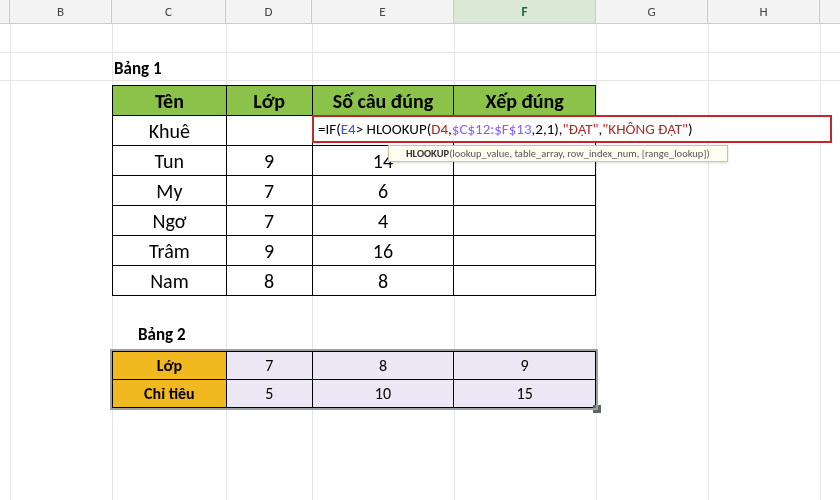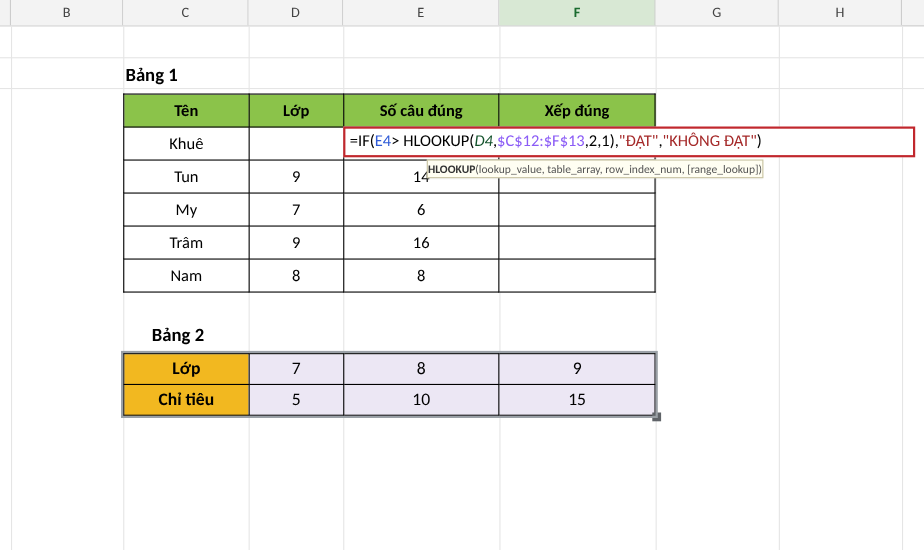--- a/index.html
+++ b/index.html
@@ -77,21 +77,21 @@
     font-size: 17px;
   }
   table.tbl {
     border-collapse: collapse;
     width: 484px;
   }
   table.tbl th, table.tbl td {
     border: 1px solid #000;
     text-align: center;
     height: 30px;
-    font-size: 15px;
+    font-size: 20px;
     padding: 2px 4px;
     background: #fff;
   }
   table.tbl th {
     background: #8bc34a;
     color: #000;
     font-weight: 700;
   }
   table.tbl .xl-col { width: 142px; }
   table.tbl .c-col { width: 114px; }
@@ -155,34 +155,34 @@
     font-size: 15px;
     line-height: 24px;
     padding: 0 4px;
     white-space: nowrap;
     overflow: visible;
     cursor: text;
   }
   .formula-box .eq { color:#000; }
   .formula-box .fn { color:#000; }
   .formula-box .ref-e4 { color:#2f5bd7; }
-  .formula-box .ref-d4 { color:#14532d;font-style:italic; }
+  .formula-box .ref-d4 { color:#b91c1c; }
   .formula-box .rng { color:#8b5cf6; }
   .formula-box .num { color:#000; }
   .formula-box .str { color:#a52a2a; }
   .formula-box .paren { color:#000; }
   .tooltip {
     position: absolute;
     left: 76px;
     top: 30px;
     background: #fffef2;
     border: 1px solid #c9c4a3;
     font-size: 10.5px;
     color: #555;
-    padding: 1px 0;
+    padding: 1px 17px;
     white-space: nowrap;
     box-shadow: 0 1px 2px rgba(0,0,0,0.15);
   }
   .tooltip b { font-weight: 700; color:#333; }
 </style>
 </head>
 <body>
 
 <div class="sheet">
 
@@ -242,20 +242,26 @@
           <td>14</td>
           <td></td>
         </tr>
         <tr>
           <td>My</td>
           <td>7</td>
           <td>6</td>
           <td></td>
         </tr>
         <tr>
+          <td>Ngơ</td>
+          <td>7</td>
+          <td>4</td>
+          <td></td>
+        </tr>
+        <tr>
           <td>Trâm</td>
           <td>9</td>
           <td>16</td>
           <td></td>
         </tr>
         <tr>
           <td>Nam</td>
           <td>8</td>
           <td>8</td>
           <td></td>

